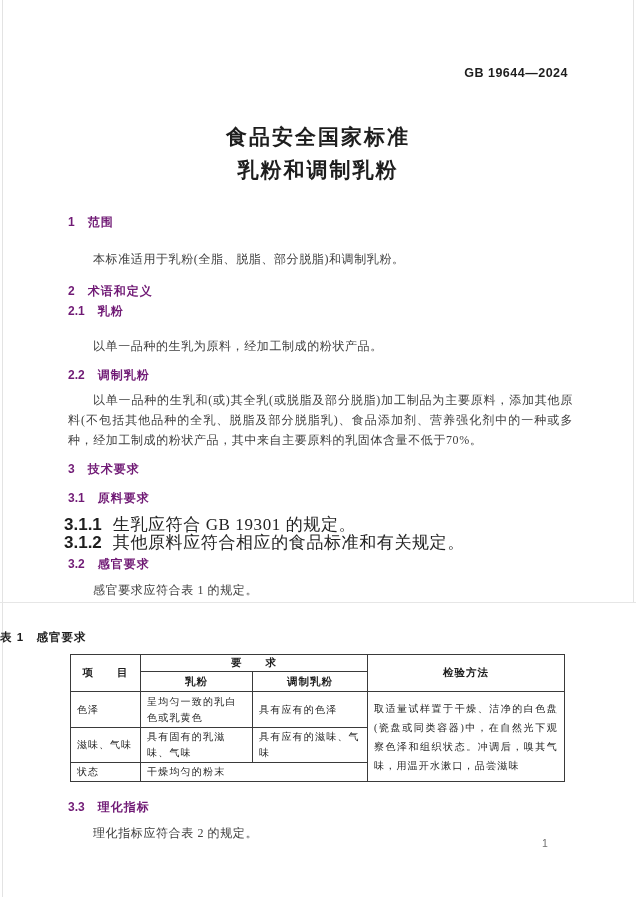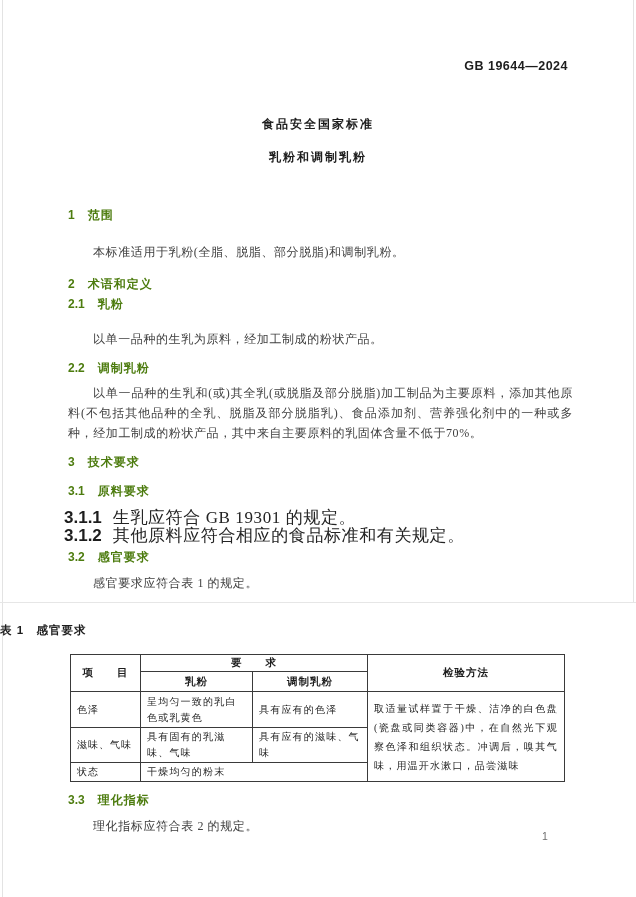--- a/index.html
+++ b/index.html
@@ -9,37 +9,37 @@
     position:relative;
     font-family:"Liberation Serif","DejaVu Serif",serif;
     color:#222;
     overflow:hidden;
   }
   .page-edge{position:absolute;background:#e3e3e3;}
   .edge-left{left:2px;top:0;width:1px;height:897px;}
   .edge-right{right:2px;top:0;width:1px;height:602px;}
   .seam{position:absolute;left:0;top:602px;width:636px;height:1px;background:#e6e6e6;}
 
-  .abs{position:absolute;}
+  .abs{position:absolute;margin-top:7px;}
   .doc-number{
     top:59px;right:68px;
     font-family:"Liberation Sans","DejaVu Sans",sans-serif;
     font-weight:bold;font-size:12.5px;letter-spacing:0.5px;color:#1d1d1d;
   }
   .doc-title{
     left:0;width:636px;text-align:center;
     font-family:"Liberation Sans","DejaVu Sans",sans-serif;
-    font-weight:bold;font-size:12px;letter-spacing:2px;color:#1d1d1d;
+    font-weight:bold;font-size:21px;letter-spacing:2px;color:#1d1d1d;
   }
   .t1{top:116px;} .t2{top:149px;}
 
   .heading{
     left:68px;
     font-family:"Liberation Sans","DejaVu Sans",sans-serif;
-    font-weight:bold;font-size:12px;letter-spacing:1px;color:#4d7c0f;
+    font-weight:bold;font-size:12px;letter-spacing:1px;color:#701a75;
     white-space:nowrap;
   }
   .heading .num{letter-spacing:0;margin-right:13px;}
   .para{
     left:68px;width:505px;
     font-size:12px;line-height:20px;letter-spacing:0.6px;color:#404040;
     text-align:justify;
   }
   .indent{text-indent:25px;}
   .clause{

